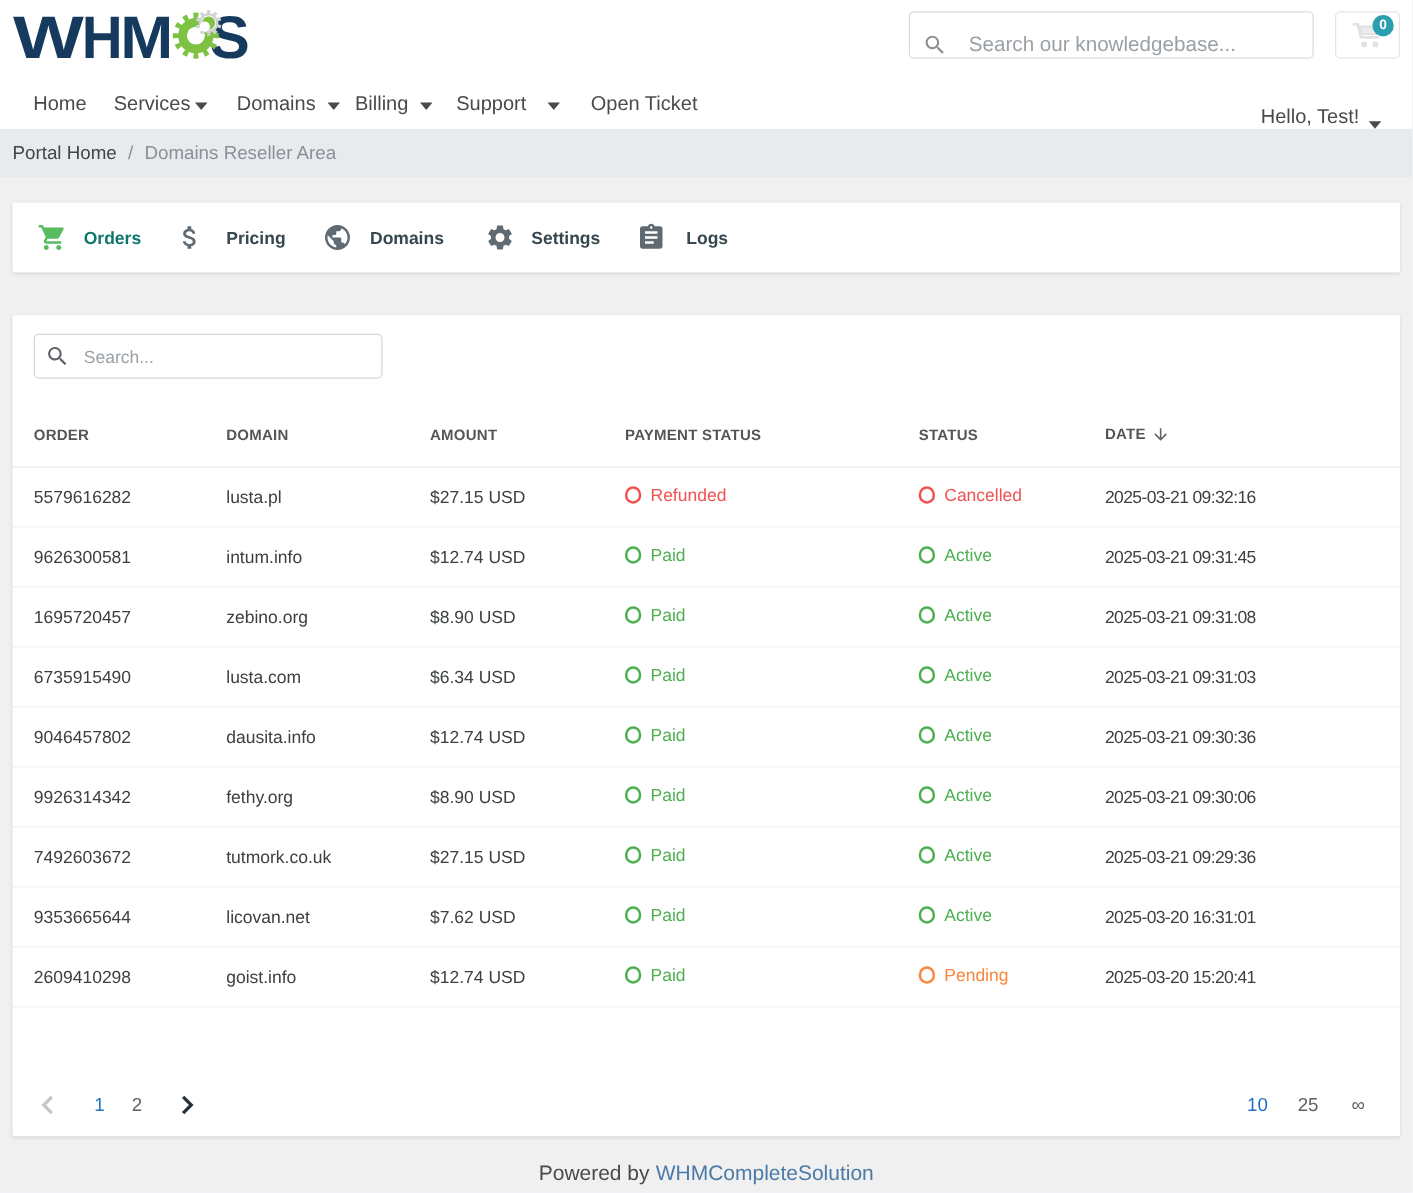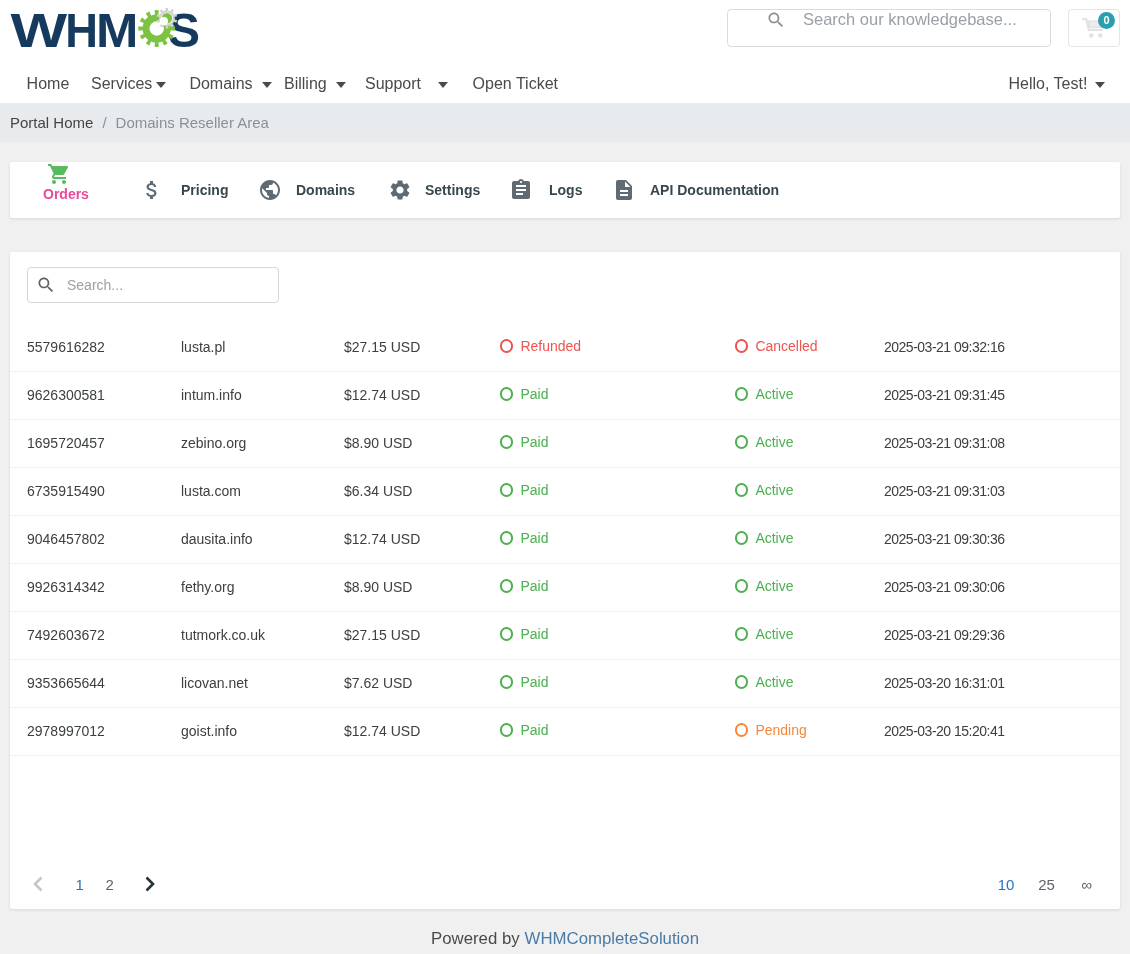--- a/index.html
+++ b/index.html
@@ -1,38 +1,38 @@
 <!DOCTYPE html>
 <html><head>
 <meta charset="utf-8">
 <style>
 * { margin:0; padding:0; box-sizing:border-box; }
 html,body { width:1130px; height:954px; background:#f0f0f1; font-family:"Liberation Sans",sans-serif; }
 .header { position:relative; width:1130px; height:64px; background:#fff; }
 .logo { position:absolute; left:0; top:0; }
-.kbsearch { position:absolute; left:727px; top:9px; width:324px; height:38px; border:1px solid #d9dbde; border-radius:4px; background:#fff; display:flex; align-items:flex-start;padding-left:28px; }
+.kbsearch { position:absolute; left:727px; top:9px; width:324px; height:38px; border:1px solid #d9dbde; border-radius:4px; background:#fff; display:flex; align-items:flex-end; }
 .kbsearch svg { margin-left:10px; }
 .kbsearch span { margin-left:17px; color:#9aa0a6; font-size:16.5px; }
 .cartbox { position:absolute; left:1068px; top:9px; width:52px; height:38px; border:1px solid #e4e5e7; border-radius:4px; background:#fff; }
 .cartbadge { position:absolute; left:29px; top:2px; width:17px; height:17px; border-radius:50%; background:#2b9fb0; color:#fff; font-size:11px; font-weight:bold; text-align:center; line-height:17px; }
 .nav { position:relative; width:1130px; height:39px; background:#fff; font-size:16px; color:#4a4a4a; }
 .nav .it { position:absolute; top:0; height:39px; display:flex; align-items:center; }
 .caret { display:inline-block; width:0; height:0; border-left:5.6px solid transparent; border-right:5.6px solid transparent; border-top:6.6px solid #4a4a4a; margin-left:9px; margin-top:3px; }
-.nav .right { position:absolute; right:24.6px; top:0; height:39px; display:flex; align-items:center; }
+.nav .right { position:absolute; right:24.6px; top:0; height:39px; display:flex; align-items:flex-end; }
 .crumb { width:1130px; height:39px; background:#e8ebee; display:flex; align-items:center; font-size:15px; color:#8a9097; }
 .crumb .home { color:#444; margin-left:10px; }
 .crumb .sep { margin:0 9px; color:#8a9097; }
 .card { background:#fff; border-radius:2px; box-shadow:0 1px 3px rgba(0,0,0,0.10); margin:0 10px; }
 .tabs { margin-top:20px; height:56px; position:relative; }
 .tab { position:absolute; top:0; height:56px; display:flex; align-items:center; font-size:14px; font-weight:bold; color:#37474f; }
 
 .tab span { }
-.tab.active { color:#ec4899;flex-direction:column; }
+.tab.active { color:#0f766e; }
 .main { margin-top:34px; height:657px; position:relative; }
-.tsearch { position:absolute; left:17px; top:15px; width:252px; height:36px; border:1px solid #d5d7da; border-radius:4px; display:flex; align-items:center; }
+.tsearch { position:absolute; left:17px; top:15px; width:279px; height:36px; border:1px solid #d5d7da; border-radius:4px; display:flex; align-items:center; }
 .tsearch svg { margin-left:8px; }
 .tsearch span { margin-left:11px; color:#9aa0a6; font-size:14px; }
 table { position:absolute; left:0; top:71px; width:1110px; border-collapse:collapse; table-layout:fixed; }
 th { font-size:12px; color:#555; text-align:left; height:50px; border-bottom:1px solid #e7e9f0; font-weight:bold; letter-spacing:0.2px; }
 td { font-size:14px; color:#3c4043; height:48px; border-bottom:1px solid #f0f1f4; }
 td:last-child { letter-spacing:-0.5px; }
 th:first-child, td:first-child { padding-left:17px; }
 .st { display:inline-flex; align-items:center; }
 .dot { width:13.4px; height:13.4px; border-radius:50%; border:2.3px solid; margin-right:7px; }
 .green { color:#4caf50; } .green .dot { border-color:#4caf50; }
@@ -119,44 +119,48 @@
         <path fill="#5f6a72" d="M19.14 12.94c.04-.3.06-.61.06-.94 0-.32-.02-.64-.07-.94l2.03-1.58c.18-.14.23-.41.12-.61l-1.92-3.32c-.12-.22-.37-.29-.59-.22l-2.39.96c-.5-.38-1.03-.7-1.62-.94l-.36-2.54c-.04-.24-.24-.41-.48-.41h-3.84c-.24 0-.43.17-.47.41l-.36 2.54c-.59.24-1.13.57-1.62.94l-2.39-.96c-.22-.08-.47 0-.59.22L2.74 8.87c-.12.21-.08.47.12.61l2.03 1.58c-.05.3-.09.63-.09.94s.02.64.07.94l-2.03 1.58c-.18.14-.23.41-.12.61l1.92 3.32c.12.22.37.29.59.22l2.39-.96c.5.38 1.03.7 1.62.94l.36 2.54c.05.24.24.41.48.41h3.84c.24 0 .44-.17.47-.41l.36-2.54c.59-.24 1.13-.56 1.62-.94l2.39.96c.22.08.47 0 .59-.22l1.92-3.32c.12-.22.07-.47-.12-.61l-2.01-1.58zM12 15.6c-1.98 0-3.6-1.62-3.6-3.6s1.62-3.6 3.6-3.6 3.6 1.62 3.6 3.6-1.62 3.6-3.6 3.6z"></path>
       </svg>
     <span style="margin-left:13px">Settings</span>
   </div>
   <div class="tab" style="left:499px">
     <svg width="24" height="24" viewBox="0 0 24 24">
         <path fill="#5f6a72" d="M19 3h-4.18C14.4 1.84 13.3 1 12 1c-1.3 0-2.4.84-2.82 2H5c-1.1 0-2 .9-2 2v14c0 1.1.9 2 2 2h14c1.1 0 2-.9 2-2V5c0-1.1-.9-2-2-2zm-7 0c.55 0 1 .45 1 1s-.45 1-1 1-1-.45-1-1 .45-1 1-1zm2 14H7v-2h7v2zm3-4H7v-2h10v2zm0-4H7V7h10v2z"></path>
       </svg>
     <span style="margin-left:16px">Logs</span>
   </div>
-  <div class="tab" style="left:602px">
-    <svg width="24" height="24" viewBox="0 0 24 24">
-        <path fill="#5f6a72" d="M14 2H6c-1.1 0-1.99.9-1.99 2L4 20c0 1.1.89 2 1.99 2H18c1.1 0 2-.9 2-2V8l-6-6zm2 16H8v-2h8v2zm0-4H8v-2h8v2zm-3-5V3.5L18.5 9H13z"></path>
-      </svg>
-    <span style="margin-left:14px">API Documentation</span>
-  </div>
 </div>
 <div class="card main">
   <div class="tsearch">
     <svg width="20" height="20" viewBox="0 0 24 24">
         <path fill="#5f6368" d="M15.5 14h-.79l-.28-.27C15.41 12.59 16 11.11 16 9.5 16 5.91 13.09 3 9.5 3S3 5.91 3 9.5 5.91 16 9.5 16c1.61 0 3.09-.59 4.23-1.57l.27.28v.79l5 5L20.49 19l-5-4.99zM9.5 14C7.01 14 5 11.99 5 9.5S7.01 5 9.5 5 14 7.01 14 9.5 11.99 14 9.5 14z"></path>
       </svg>
     <span>Search...</span>
   </div>
   <table>
     <colgroup>
         <col style="width:171px">
         <col style="width:163px">
         <col style="width:156px">
         <col style="width:235px">
         <col style="width:149px">
         <col style="width:236px">
       </colgroup>
     <tbody>
+        <tr>
+          <th>ORDER</th>
+          <th>DOMAIN</th>
+          <th>AMOUNT</th>
+          <th>PAYMENT STATUS</th>
+          <th>STATUS</th>
+          <th>DATE<svg width="15" height="15" viewBox="0 0 24 24" style="vertical-align:-3.5px;margin-left:4px">
+              <path fill="#5f6368" d="M20 12l-1.41-1.41L13 16.17V4h-2v12.17l-5.58-5.59L4 12l8 8 8-8z"></path>
+            </svg></th>
+        </tr>
     <tr>
           <td>5579616282</td>
           <td>lusta.pl</td>
           <td>$27.15 USD</td>
           <td><span class="st red"><span class="dot"></span>Refunded</span></td>
           <td><span class="st red"><span class="dot"></span>Cancelled</span></td>
           <td>2025-03-21 09:32:16</td>
         </tr>
     <tr>
           <td>9626300581</td>
@@ -208,21 +212,21 @@
         </tr>
     <tr>
           <td>9353665644</td>
           <td>licovan.net</td>
           <td>$7.62 USD</td>
           <td><span class="st green"><span class="dot"></span>Paid</span></td>
           <td><span class="st green"><span class="dot"></span>Active</span></td>
           <td>2025-03-20 16:31:01</td>
         </tr>
     <tr>
-          <td>2978997012</td>
+          <td>2609410298</td>
           <td>goist.info</td>
           <td>$12.74 USD</td>
           <td><span class="st green"><span class="dot"></span>Paid</span></td>
           <td><span class="st orange"><span class="dot"></span>Pending</span></td>
           <td>2025-03-20 15:20:41</td>
         </tr>
   </tbody>
     </table>
   <div class="pager">
     <svg style="left:28.5px" width="18" height="18" viewBox="0 0 18 18">

